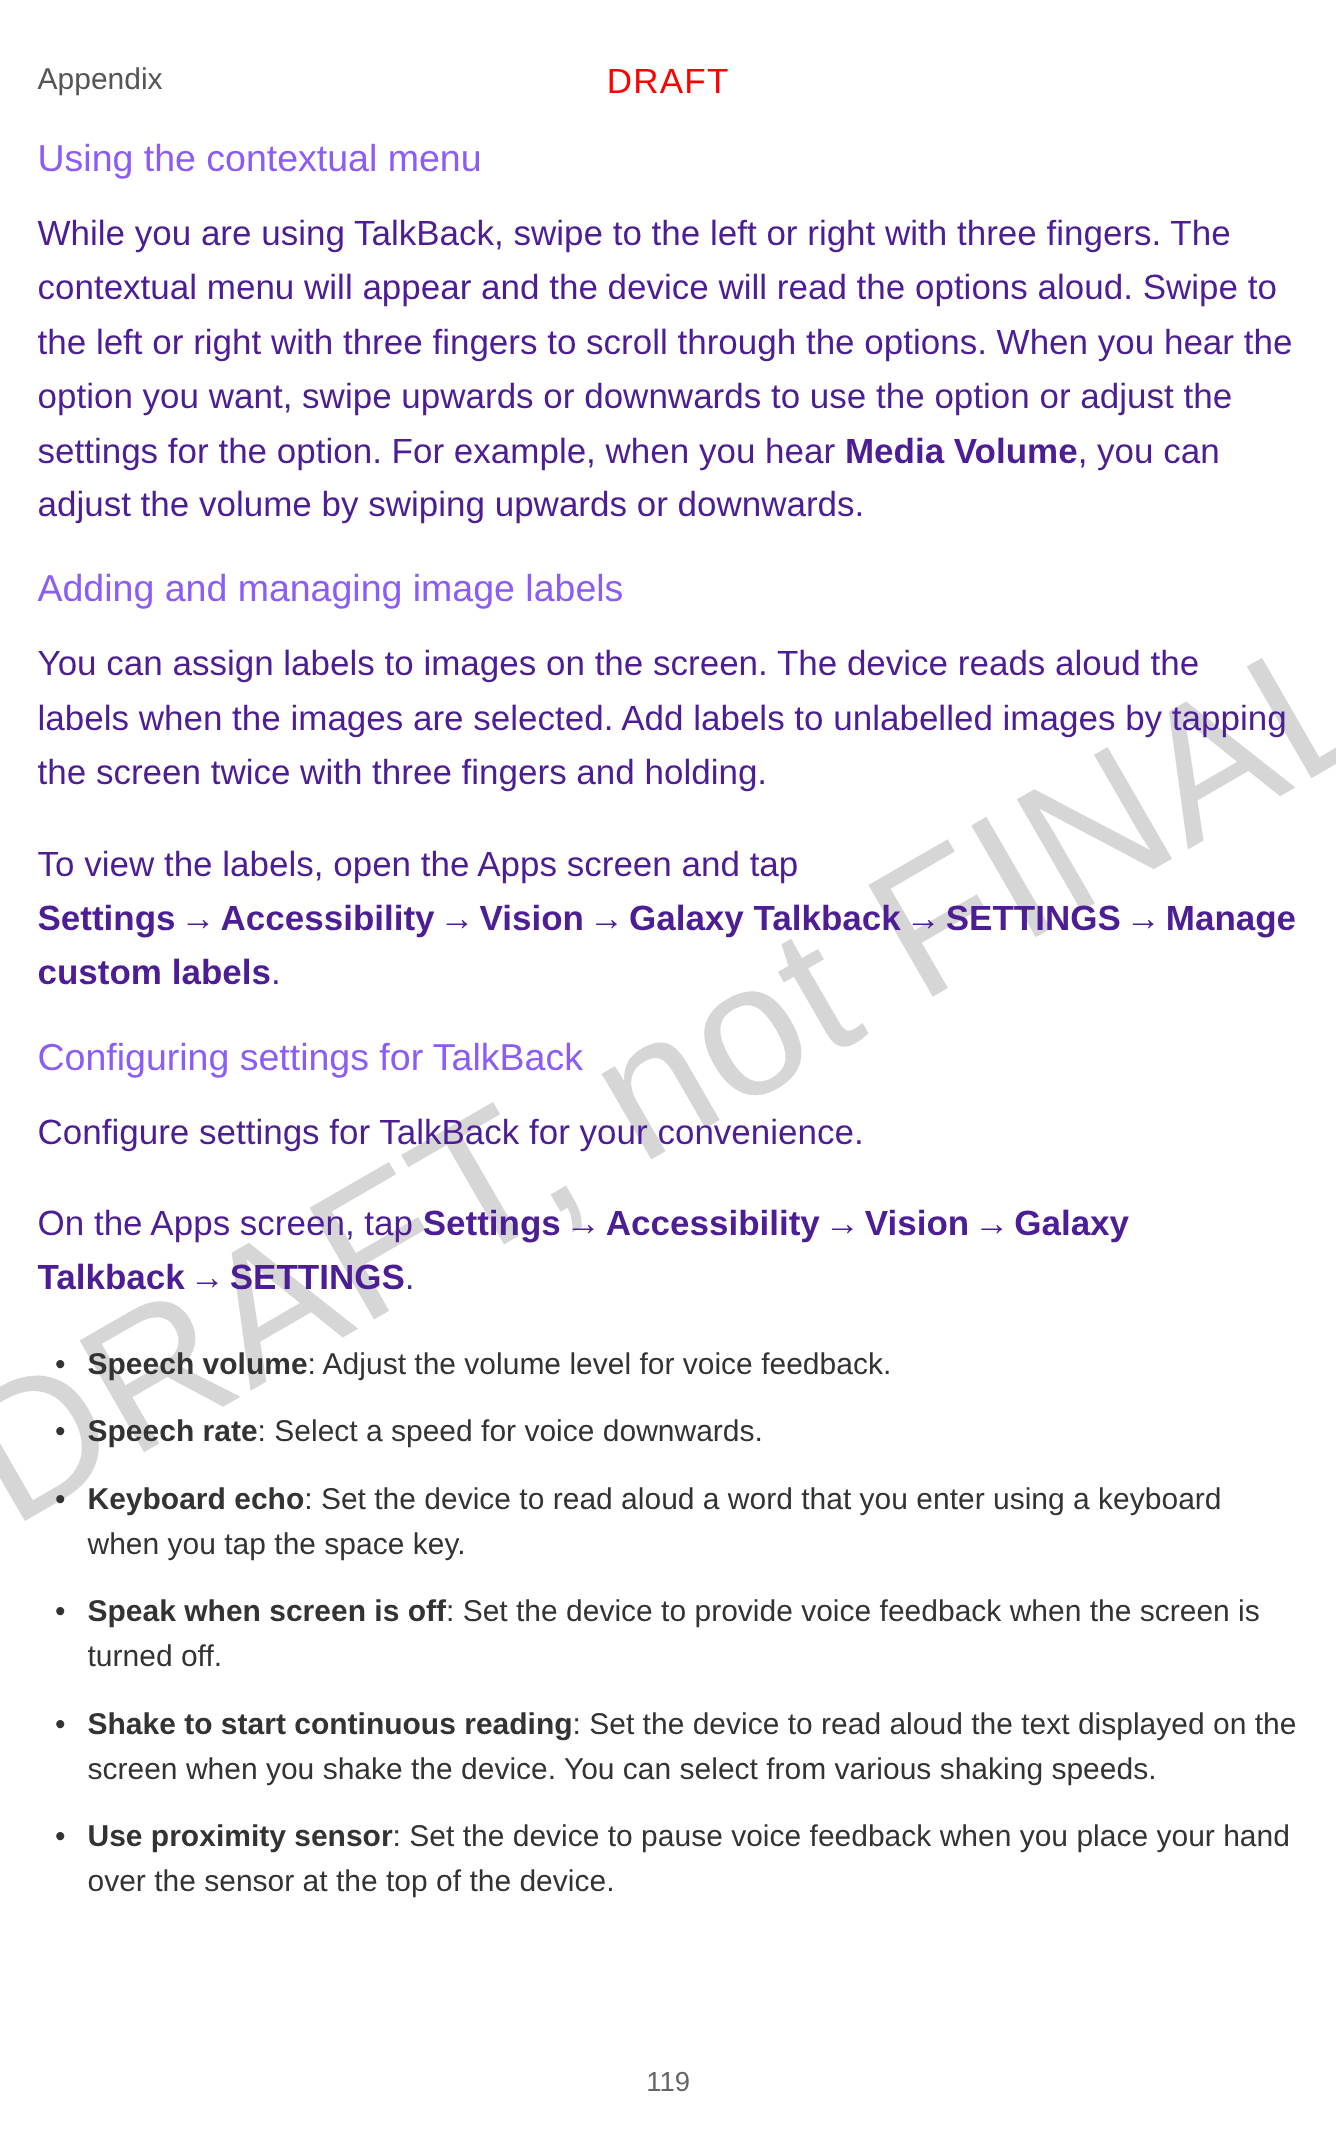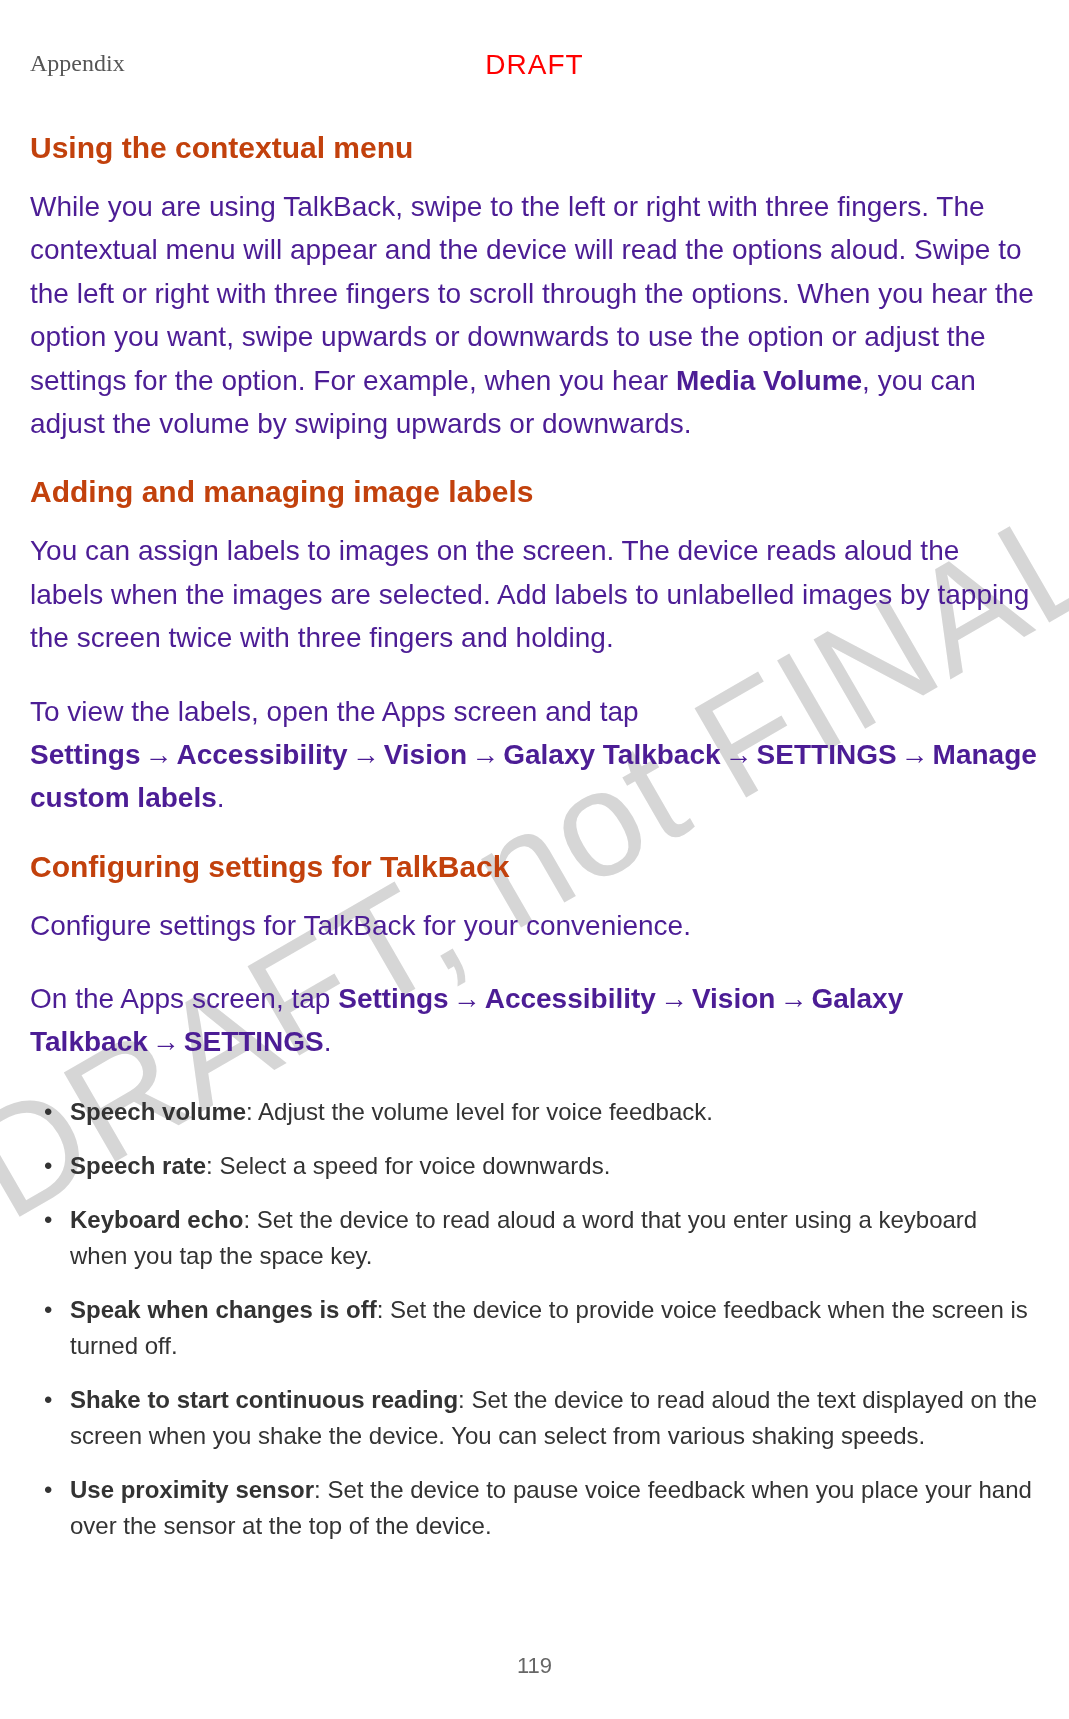--- a/index.html
+++ b/index.html
@@ -13,22 +13,21 @@
     position: relative;
     width: 1069px;
     height: 1719px;
     box-sizing: border-box;
     padding: 50px 30px 0 30px;
     overflow: hidden;
   }
   .header-section {
     color: #555;
     font-size: 24px;
-    margin-bottom: 54px;
-    font-family: Liberation Serif, serif;
+    margin-bottom: 33px;
   }
   .draft-top {
     position: absolute;
     top: 36px;
     left: 50%;
     transform: translateX(-50%);
     color: #ff0000;
     font-size: 28px;
     letter-spacing: 1px;
     margin-top: 13px;
@@ -46,23 +45,23 @@
     pointer-events: none;
     z-index: 0;
     letter-spacing: 2px;
   }
   .content {
     position: relative;
     z-index: 1;
   }
   h2.section-heading {
     font-size: 30px;
-    font-weight: bold;
+    font-weight: normal;
     margin: 0 0 20px 0;
-    color: #c2410c;
+    color: #8b5cf6;
   }
   p.body {
     font-size: 28px;
     line-height: 1.55;
     margin: 0 0 30px 0;
     color: #4c1d95;
   }
   .bold { font-weight: bold; }
   ul.settings-list {
     list-style: none;
@@ -121,21 +120,21 @@
     <h2 class="section-heading">Configuring settings for TalkBack</h2>
     <p class="body" style="">Configure settings for TalkBack for your convenience.</p>
     <p class="body">
       <span>On the Apps screen, tap </span><span class="bold">Settings</span><span class="arrow">→</span><span class="bold">Accessibility</span><span class="arrow">→</span><span class="bold">Vision</span><span class="arrow">→</span><span class="bold">Galaxy Talkback</span><span class="arrow">→</span><span class="bold">SETTINGS</span><span>.</span>
     </p>
 
     <ul class="settings-list">
       <li><span class="bold">Speech volume</span><span>: Adjust the volume level for voice feedback.</span></li>
       <li><span class="bold">Speech rate</span><span>: Select a speed for voice downwards.</span></li>
       <li><span class="bold">Keyboard echo</span><span>: Set the device to read aloud a word that you enter using a keyboard when you tap the space key.</span></li>
-      <li><span class="bold">Speak when changes is off</span><span>: Set the device to provide voice feedback when the screen is turned off.</span></li>
+      <li><span class="bold">Speak when screen is off</span><span>: Set the device to provide voice feedback when the screen is turned off.</span></li>
       <li><span class="bold">Shake to start continuous reading</span><span>: Set the device to read aloud the text displayed on the screen when you shake the device. You can select from various shaking speeds.</span></li>
       <li><span class="bold">Use proximity sensor</span><span>: Set the device to pause voice feedback when you place your hand over the sensor at the top of the device.</span></li>
     </ul>
 
   </div>
 
   <div class="page-number">119</div>
 </div>
 
 </body></html>

